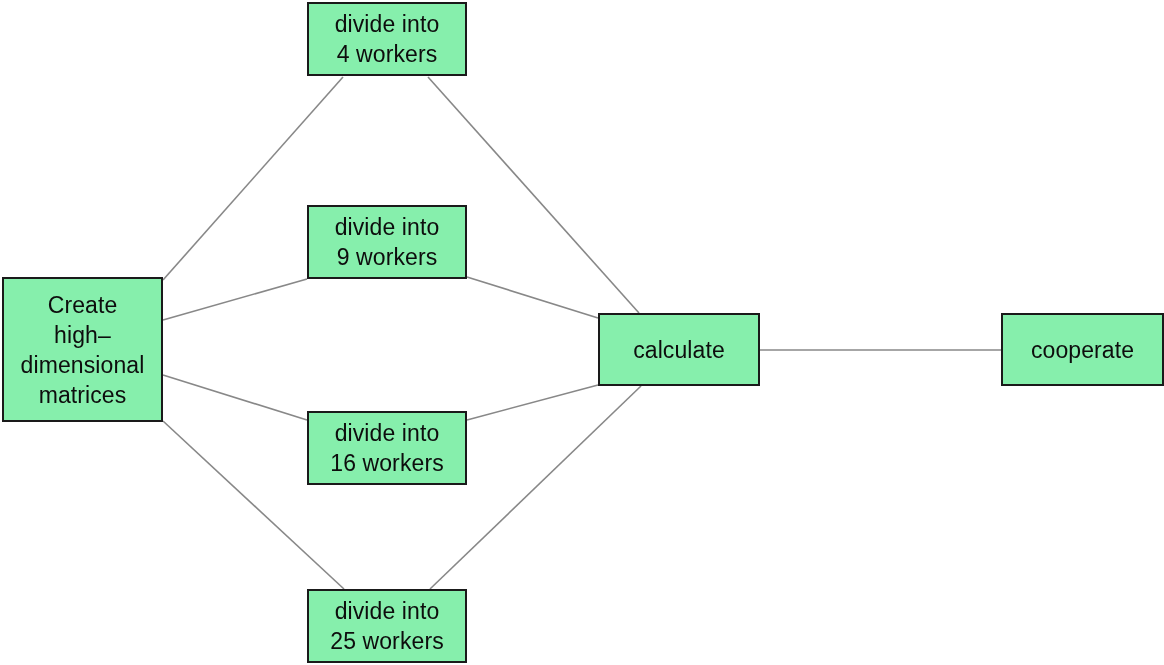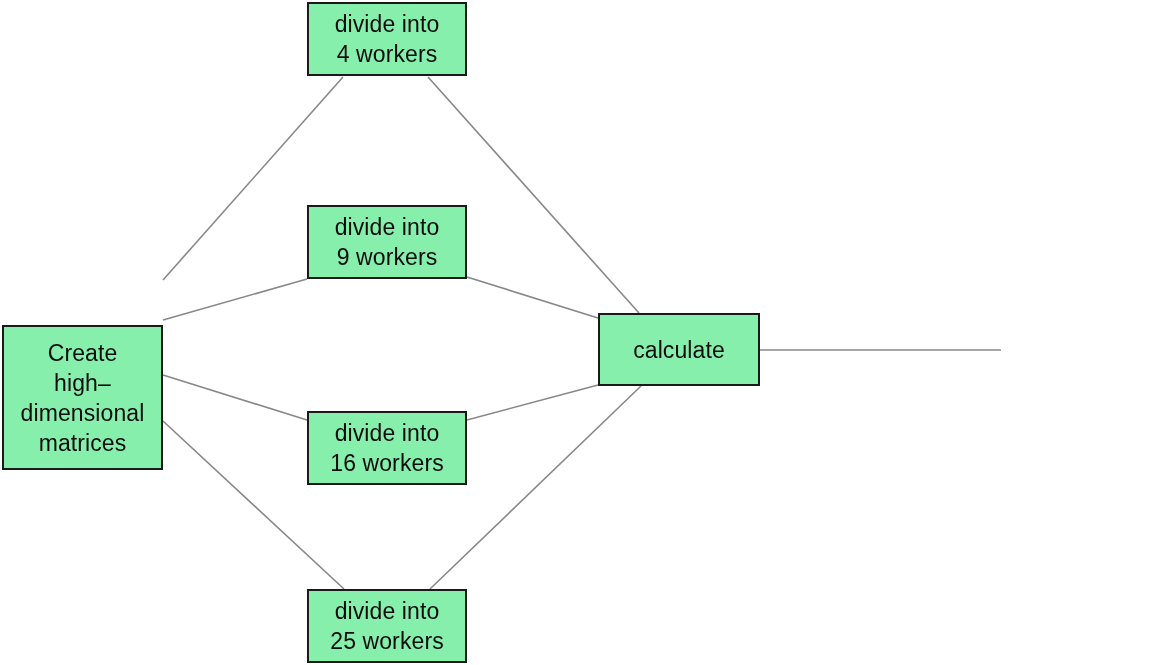--- a/index.html
+++ b/index.html
@@ -35,21 +35,21 @@
     align-items: center;
     justify-content: center;
     text-align: center;
     color: #0d0d0d;
     font-size: 23px;
     line-height: 30px;
     z-index: 2;
     white-space: pre-line;
     letter-spacing: 0.1px;
   }
-  .node-create { left: 2px; top: 277px; width: 161px; height: 145px; margin-top: 48px; }
+  .node-create { left: 2px; top: 277px; width: 161px; height: 145px; }
   .node-d4     { left: 307px; top: 2px;   width: 160px; height: 74px; }
   .node-d9     { left: 307px; top: 205px; width: 160px; height: 74px; }
   .node-d16    { left: 307px; top: 411px; width: 160px; height: 74px; }
   .node-d25    { left: 307px; top: 589px; width: 160px; height: 74px; }
   .node-calc   { left: 598px; top: 313px; width: 162px; height: 73px; }
   .node-coop   { left: 1001px; top: 313px; width: 163px; height: 73px; }
 </style>
 </head>
 <body>
 
@@ -81,14 +81,15 @@
 9 workers</div>
 
   <div class="node node-d16" style="left: 307px; top: 411px; width: 160px; height: 74px;">divide into
 16 workers</div>
 
   <div class="node node-d25" style="left: 307px; top: 589px; width: 160px; height: 74px;">divide into
 25 workers</div>
 
   <div class="node node-calc" style="left: 598px; top: 313px; width: 162px; height: 73px; text-align: right;">calculate</div>
 
+  <div class="node node-coop" style="left: 1001px; top: 313px; width: 163px; height: 73px;">cooperate</div>
 
 </div>
 
 </body></html>

